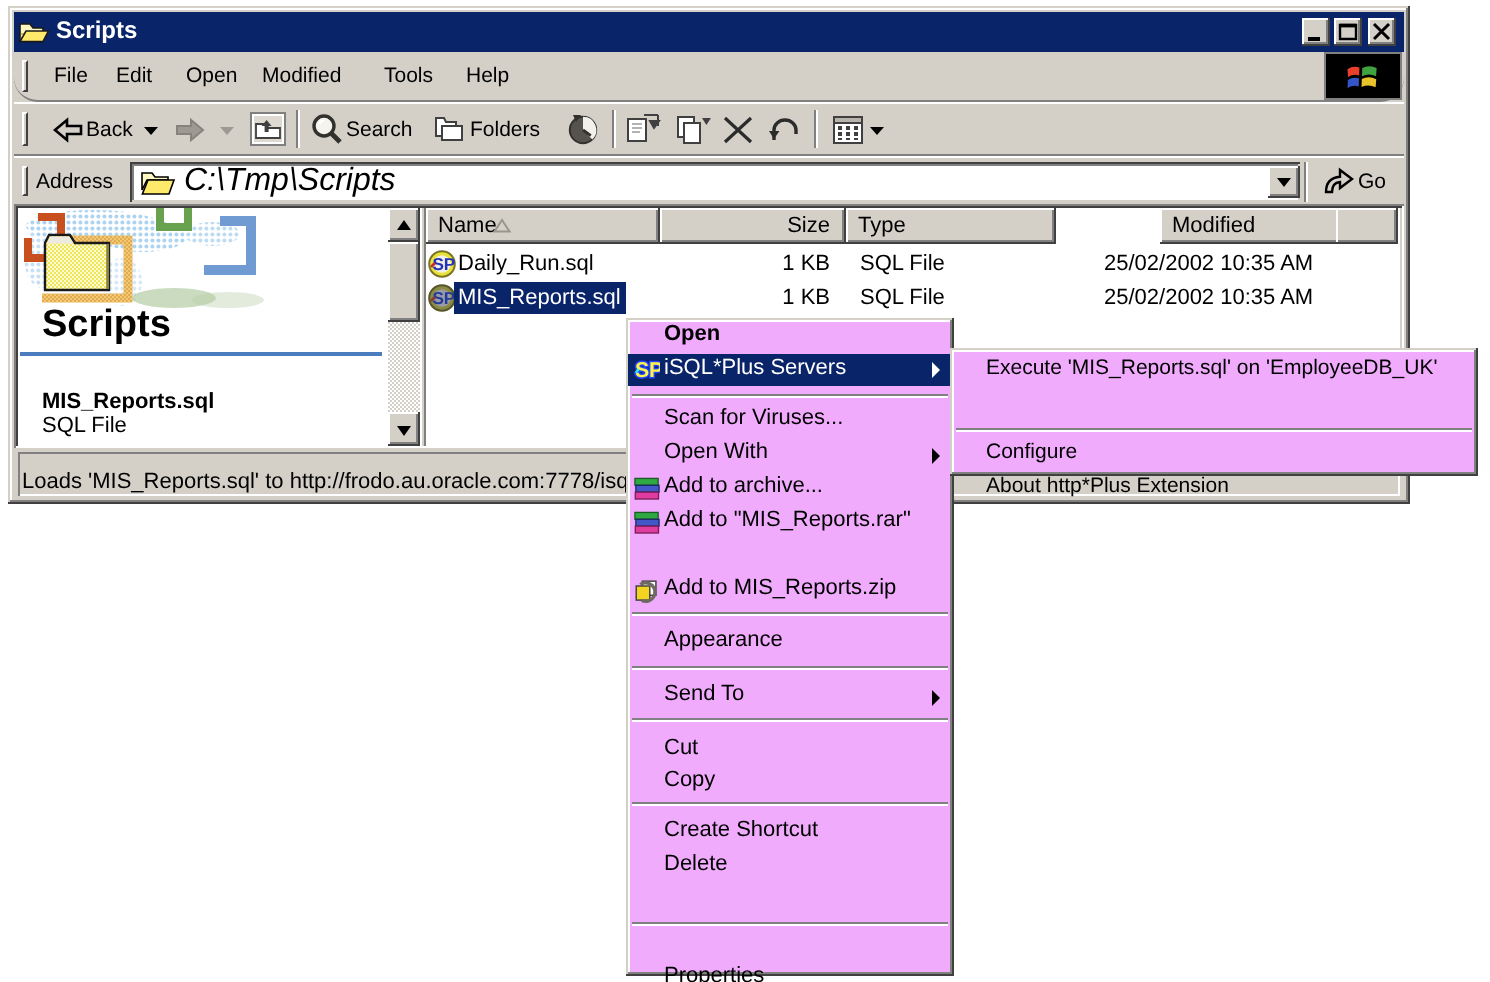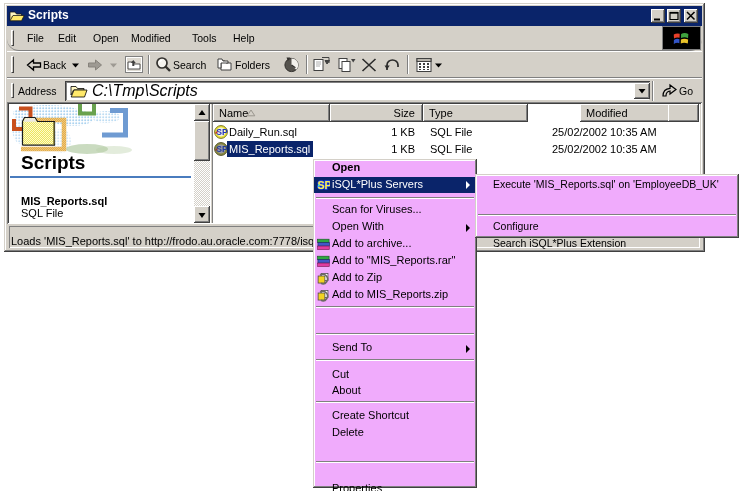--- a/index.html
+++ b/index.html
@@ -408,48 +408,43 @@
         <div class="arrow"></div>
       </div>
   <div class="mi" style="top:94px">
     <svg class="micon" width="14" height="13" viewBox="0 0 14 13">
       <rect x="0.5" y="0.8" width="12.5" height="3.7" fill="#2FA842" stroke="#1a5a24" stroke-width="0.7"></rect>
       <rect x="1" y="4.5" width="12.5" height="3.7" fill="#4157C8" stroke="#1c2a66" stroke-width="0.7"></rect>
       <rect x="0.7" y="8.2" width="12.5" height="3.7" fill="#E03CA0" stroke="#7a1c56" stroke-width="0.7"></rect>
     </svg>
     <span class="txt">Add to "MIS_Reports.rar"</span>
       </div>
-  <div class="mi" style="top:111px">
-    <svg class="micon" width="14" height="13" viewBox="0 0 14 13">
-      <rect x="4.5" y="1.2" width="7.3" height="7.6" fill="#fff" stroke="#444" stroke-width="0.8"></rect>
-      <rect x="1.2" y="3.8" width="7.3" height="7.6" fill="#F2D320" stroke="#444" stroke-width="0.8"></rect>
-      <path d="M 4.2 11.6 A 5 5 0 1 0 3.4 3.0" fill="none" stroke="#6d6a62" stroke-width="1.8"></path>
-    </svg>
-    <span class="txt">Add to Zip</span>
-      </div>
   <div class="mi" style="top:128px">
     <svg class="micon" width="14" height="13" viewBox="0 0 14 13">
       <rect x="4.5" y="1.2" width="7.3" height="7.6" fill="#fff" stroke="#444" stroke-width="0.8"></rect>
       <rect x="1.2" y="3.8" width="7.3" height="7.6" fill="#F2D320" stroke="#444" stroke-width="0.8"></rect>
       <path d="M 4.2 11.6 A 5 5 0 1 0 3.4 3.0" fill="none" stroke="#6d6a62" stroke-width="1.8"></path>
     </svg>
     <span class="txt">Add to MIS_Reports.zip</span>
       </div>
   <div class="msep" style="top:147px"></div>
+  <div class="mi" style="top:154px">
+        <span class="txt">Appearance</span>
+      </div>
   <div class="msep" style="top:174px"></div>
   <div class="mi" style="top:181px">
         <span class="txt">Send To</span>
         <div class="arrow"></div>
       </div>
   <div class="msep" style="top:200px"></div>
   <div class="mi" style="top:208px">
         <span class="txt">Cut</span>
       </div>
   <div class="mi" style="top:224px">
-        <span class="txt">About</span>
+        <span class="txt">Copy</span>
       </div>
   <div class="msep" style="top:242px"></div>
   <div class="mi" style="top:266px">
         <span class="txt">Delete</span>
       </div>
   <div class="mi" style="top:249px">
         <span class="txt">Create Shortcut</span>
       </div>
   <div class="msep" style="top:302px"></div>
   <div class="mi" style="top:322px">
@@ -458,16 +453,16 @@
  </div>
  <div class="menu" id="sub">
   <div class="smi" style="top:3px">
         <span class="txt">Execute 'MIS_Reports.sql' on 'EmployeeDB_UK'</span>
       </div>
   <div class="msep" style="top:40px; width:258px;"></div>
   <div class="smi" style="top:45px">
         <span class="txt">Configure</span>
       </div>
   <div class="smi" style="top:62px">
-        <span class="txt">Search iSQL*Plus Extension</span>
+        <span class="txt">About http*Plus Extension</span>
       </div>
  </div>
 </div>
 
 </body></html>

